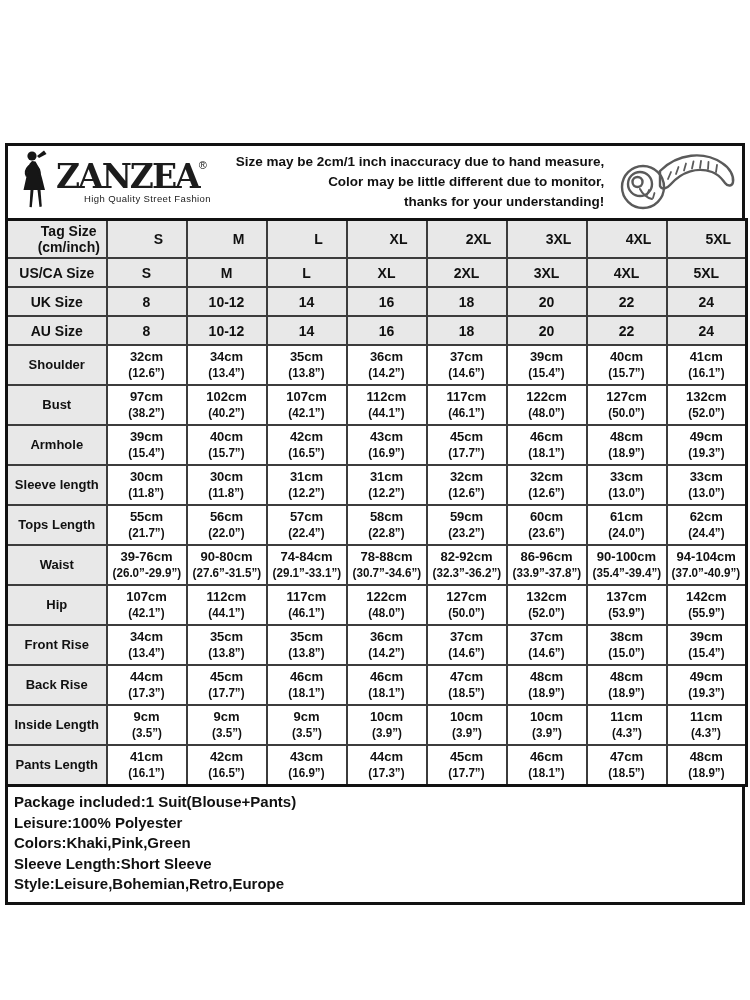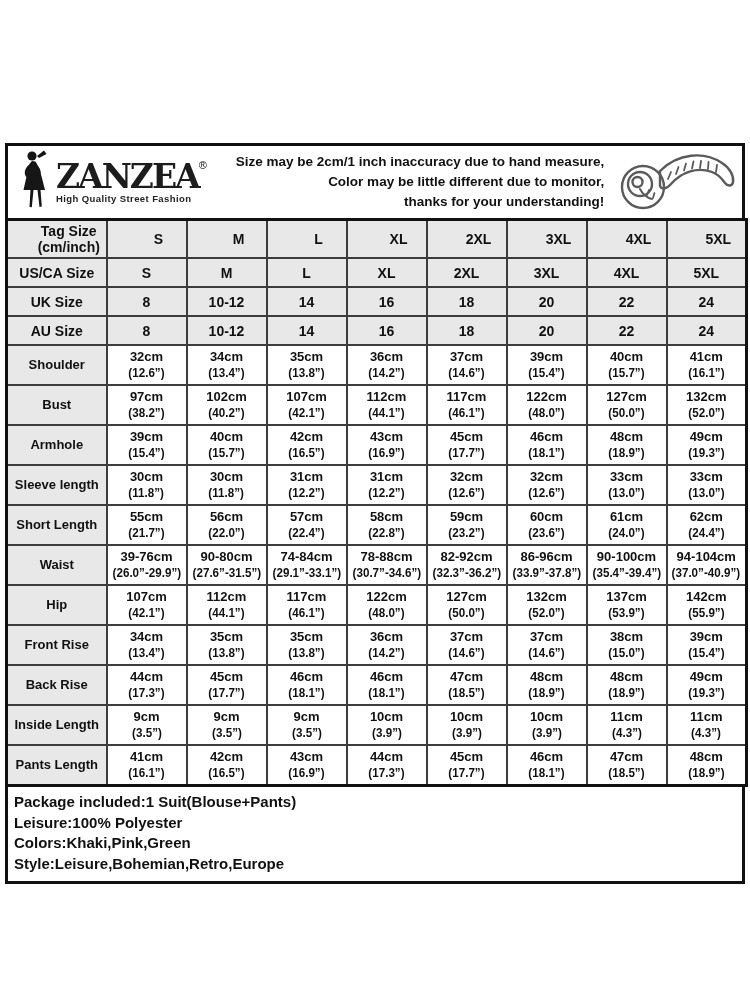--- a/index.html
+++ b/index.html
@@ -6,21 +6,21 @@
   body{width:750px;height:1000px;position:relative;font-family:"Liberation Sans",sans-serif;color:#111;}
   .sheet{position:absolute;left:5px;top:143px;width:740px;}
 
   
   .hdr{box-sizing:border-box;border:3px solid #111;border-bottom:none;height:75px;display:flex;align-items:center;}
   .logo{width:228px;display:flex;align-items:center;padding-left:10px;box-sizing:border-box;}
   .logo-figure{flex:0 0 auto;margin-right:2px;}
   .wordmark{line-height:1;}
   .brand{font-family:"DejaVu Serif","Liberation Serif",serif;font-weight:700;font-size:33px;letter-spacing:-2px;color:#1c1c1c;}
   .reg{font-size:11px;vertical-align:top;font-family:"Liberation Sans",sans-serif;letter-spacing:0;}
-  .tagline{font-size:9.5px;font-weight:700;color:#222;letter-spacing:.4px;margin-top:1px;}
+  .tagline{font-size:9.5px;font-weight:400;color:#222;letter-spacing:.4px;margin-top:1px;margin-left:28px;}
   .disc{flex:1;text-align:right;font-weight:700;font-size:13.5px;line-height:20px;}
   .disc div{white-space:nowrap;}
   .tape{width:138px;display:flex;justify-content:center;align-items:center;}
 
   
   table.sz{border-collapse:collapse;table-layout:fixed;width:740px;border:3px solid #111;}
   table.sz td{border:2px solid #3c3c3c;text-align:center;vertical-align:middle;padding:0;font-weight:700;}
   tr.size-row td{height:27px;background:#e8e8e8;font-size:14px;}
   tr.tag-row td{height:36px;padding-left:24px;}
   tr.tag-row td.label{font-size:14px;line-height:16px;}
@@ -174,21 +174,21 @@
           <td><span class="cmv">30cm</span><span class="inch">(11.8”)</span></td>
           <td><span class="cmv">30cm</span><span class="inch">(11.8”)</span></td>
           <td><span class="cmv">31cm</span><span class="inch">(12.2”)</span></td>
           <td><span class="cmv">31cm</span><span class="inch">(12.2”)</span></td>
           <td><span class="cmv">32cm</span><span class="inch">(12.6”)</span></td>
           <td><span class="cmv">32cm</span><span class="inch">(12.6”)</span></td>
           <td><span class="cmv">33cm</span><span class="inch">(13.0”)</span></td>
           <td><span class="cmv">33cm</span><span class="inch">(13.0”)</span></td>
         </tr>
         <tr class="measure-row">
-          <td class="label">Short Length</td>
+          <td class="label">Tops Length</td>
           <td><span class="cmv">55cm</span><span class="inch">(21.7”)</span></td>
           <td><span class="cmv">56cm</span><span class="inch">(22.0”)</span></td>
           <td><span class="cmv">57cm</span><span class="inch">(22.4”)</span></td>
           <td><span class="cmv">58cm</span><span class="inch">(22.8”)</span></td>
           <td><span class="cmv">59cm</span><span class="inch">(23.2”)</span></td>
           <td><span class="cmv">60cm</span><span class="inch">(23.6”)</span></td>
           <td><span class="cmv">61cm</span><span class="inch">(24.0”)</span></td>
           <td><span class="cmv">62cm</span><span class="inch">(24.4”)</span></td>
         </tr>
         <tr class="measure-row">
@@ -257,16 +257,17 @@
           <td><span class="cmv">47cm</span><span class="inch">(18.5”)</span></td>
           <td><span class="cmv">48cm</span><span class="inch">(18.9”)</span></td>
         </tr>
       </tbody>
   </table>
 
   <div class="notes">
       <div>Package included:1 Suit(Blouse+Pants)</div>
       <div>Leisure:100% Polyester</div>
       <div>Colors:Khaki,Pink,Green</div>
+      <div>Sleeve Length:Short Sleeve</div>
       <div>Style:Leisure,Bohemian,Retro,Europe</div>
     </div>
 
 </div>
 
 </body></html>

